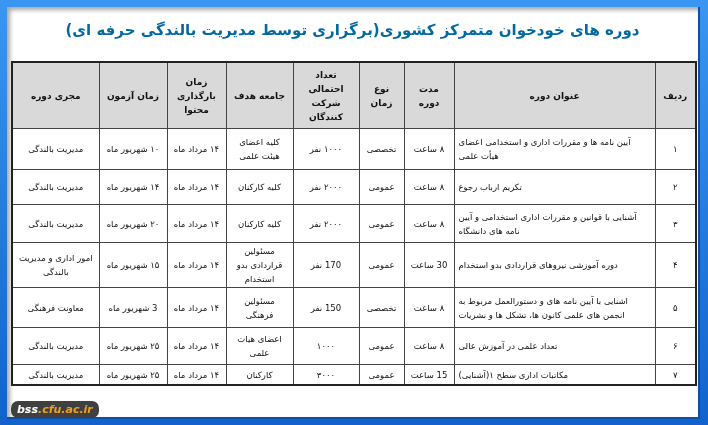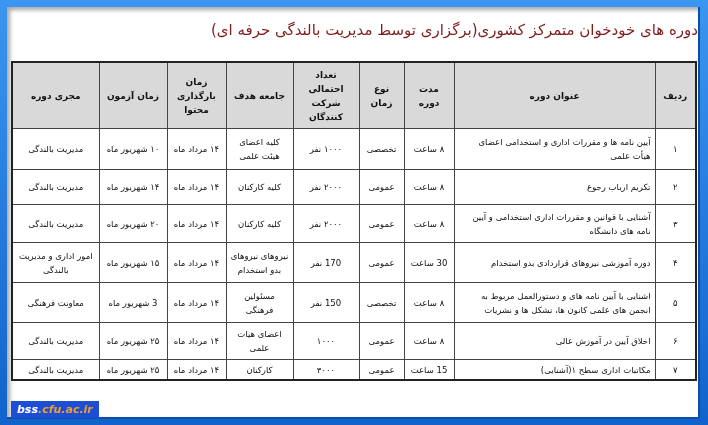--- a/index.html
+++ b/index.html
@@ -14,49 +14,50 @@
     background: linear-gradient(#3a96f0, #1162cc);
   }
   .inner {
     position: absolute; left: 7px; top: 7px; width: 691px; height: 410px;
     background: #ffffff;
     box-shadow: inset 3px 3px 4px rgba(0,0,0,0.35);
     border-right: 2px solid #0d4fa8; border-bottom: 2px solid #0d4fa8;
   }
   .title {
     position: absolute; left: 0; right: 0; top: 14px;
-    text-align: right; direction: rtl;
-    font-weight: normal; font-size: 15px; color: #7f1d1d;
+    text-align: center; direction: rtl;
+    font-weight: bold; font-size: 15px; color: #0369a1;
   }
   table {
     position: absolute; left: 4px; top: 54px;
     width: 684px; border-collapse: collapse; direction: rtl;
     table-layout: fixed;
     border: 2px solid #222;
   }
   th, td {
     border: 1px solid #444; padding: 1px 4px;
     font-size: 8.5px; color: #111; text-align: center; vertical-align: middle;
     line-height: 14px;
   }
   th {
     background: #d9d9d9; font-weight: bold; font-size: 9px; height: 63px;
   }
-  td.course { text-align: right; font-size: 8.5px; }
+  td.course { text-align: left; font-size: 8.5px; }
   tr.r1 td { height: 38px; }
   tr.r2 td { height: 32px; }
   tr.r3 td { height: 35px; }
   tr.r4 td { height: 37px; }
   tr.r5 td { height: 37px; }
   tr.r6 td { height: 34px; }
   tr.r7 td { height: 17px; }
   .watermark {
     position: absolute; left: 4px; top: 394px; padding: 2px 6px;
-    background: #1d4ed8; color: #f0a020; font-weight: bold; font-style: italic;
+    background: #404040; color: #f0a020; font-weight: bold; font-style: italic;
     font-size: 11px;
+    border-radius: 7px;
   }
   .watermark .pre { color: #ffffff; }
 </style>
 </head>
 <body>
 
 <div class="frame">
   <div class="inner">
     <div class="title">دوره های خودخوان متمرکز کشوری(برگزاری توسط مدیریت بالندگی حرفه ای)</div>
 
@@ -118,39 +119,39 @@
           <td>۱۴ مرداد ماه</td>
           <td>۲۰ شهریور ماه</td>
           <td>مدیریت بالندگی</td>
         </tr>
         <tr class="r4">
           <td>۴</td>
           <td class="course">دوره آموزشی نیروهای قراردادی بدو استخدام</td>
           <td>30 ساعت</td>
           <td>عمومی</td>
           <td>170 نفر</td>
-          <td>نیروهای نیروهای بدو استخدام</td>
+          <td>مسئولین قراردادی بدو استخدام</td>
           <td>۱۴ مرداد ماه</td>
           <td>۱۵ شهریور ماه</td>
           <td>امور اداری و مدیریت بالندگی</td>
         </tr>
         <tr class="r5">
           <td>۵</td>
           <td class="course">اشنایی با آیین نامه های و دستورالعمل مربوط به انجمن های علمی کانون ها، تشکل ها و نشریات</td>
           <td>۸ ساعت</td>
           <td>تخصصی</td>
           <td>150 نفر</td>
           <td>مسئولین فرهنگی</td>
           <td>۱۴ مرداد ماه</td>
           <td>3 شهریور ماه</td>
           <td>معاونت فرهنگی</td>
         </tr>
         <tr class="r6">
           <td>۶</td>
-          <td class="course">اخلاق آیین در آموزش عالی</td>
+          <td class="course">تعداد علمی در آموزش عالی</td>
           <td>۸ ساعت</td>
           <td>عمومی</td>
           <td>۱۰۰۰</td>
           <td>اعضای هیات علمی</td>
           <td>۱۴ مرداد ماه</td>
           <td>۲۵ شهریور ماه</td>
           <td>مدیریت بالندگی</td>
         </tr>
         <tr class="r7">
           <td>۷</td>

